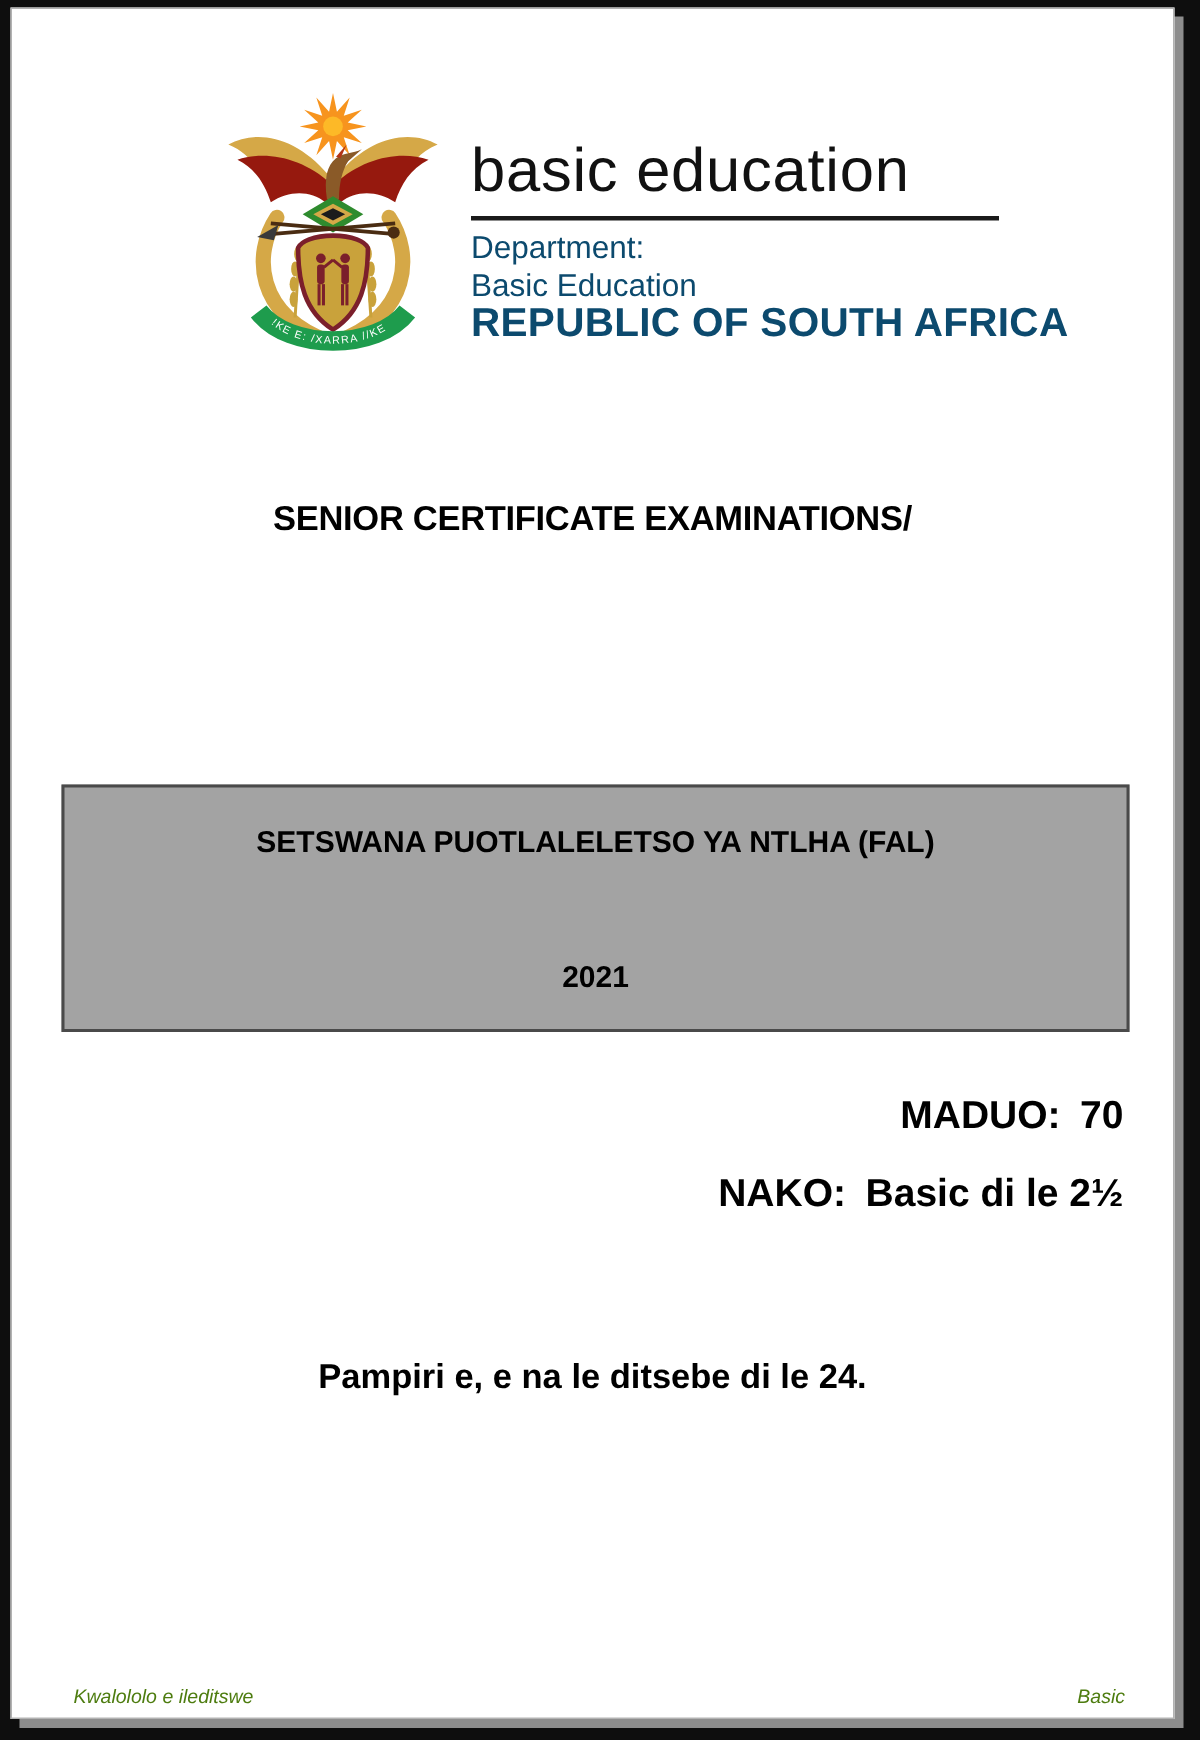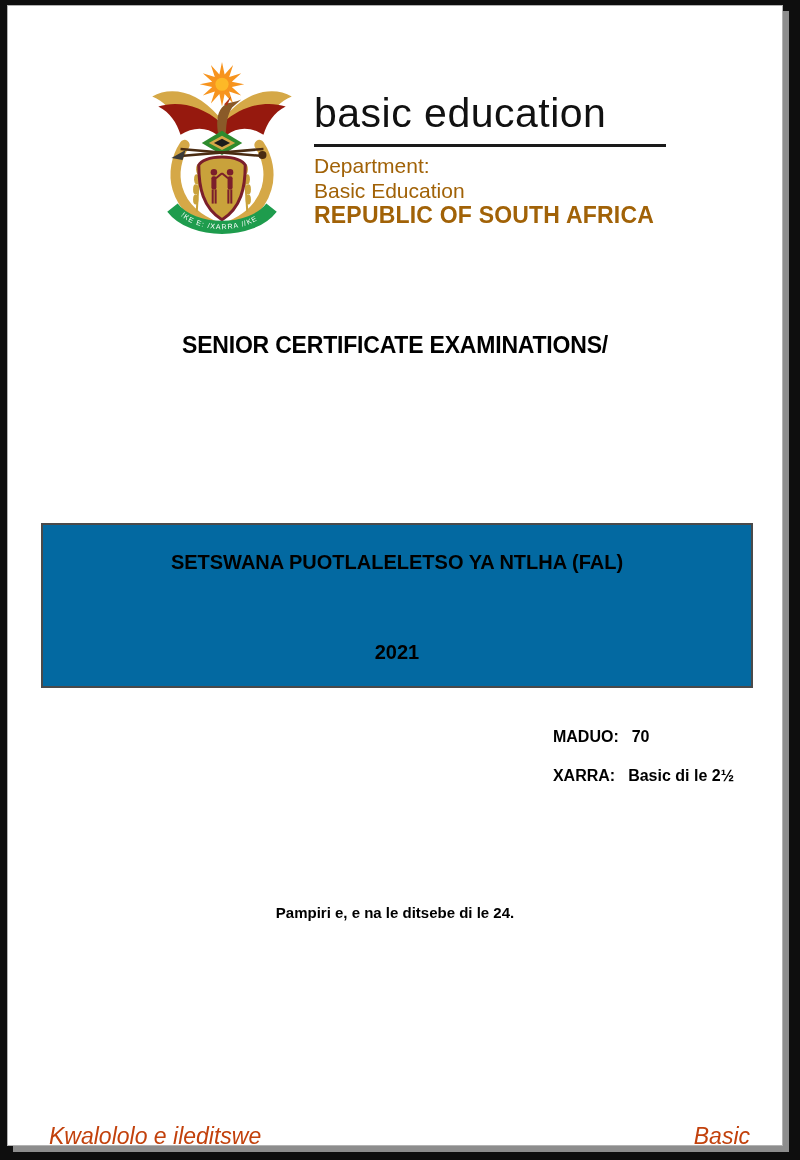--- a/index.html
+++ b/index.html
@@ -11,41 +11,41 @@
   }
   .sheet{
     position:absolute;top:5px;left:7px;width:776px;height:1141px;
     background:#ffffff;border:1px solid #b2b2b2;box-sizing:border-box;
     box-shadow:6px 6px 0 #8d8d8d;
   }
   
   .arms{position:absolute;left:138px;top:54px;width:152px;height:182px;}
   .wordmark{position:absolute;left:306px;top:84px;font-size:41px;line-height:46px;color:#111;letter-spacing:0.5px;}
   .rule{position:absolute;left:306px;top:138px;width:352px;height:3px;background:#1a1a1a;}
-  .dept{position:absolute;left:306px;top:147px;font-size:21px;line-height:25px;color:#a16207;}
-  .dept .republic{font-weight:bold;font-size:23px;letter-spacing:0.2px;}
+  .dept{position:absolute;left:306px;top:147px;font-size:21px;line-height:25px;color:#0c4a6e;}
+  .dept .republic{font-weight:bold;font-size:27px;letter-spacing:0.2px;}
   
   .examtitle{position:absolute;left:0;top:324px;width:100%;text-align:center;
     font-weight:bold;font-size:23px;line-height:31px;letter-spacing:-0.2px;}
   
   .subjectbox{
     position:absolute;left:33px;top:517px;width:712px;height:165px;
     border:2px solid #4a4a4a;box-sizing:border-box;
     display:flex;flex-direction:column;justify-content:space-between;align-items:center;
     padding:26px 8px 22px;font-weight:bold;font-size:20px;text-align:center;
   }
   
-  .info{position:absolute;right:48px;top:722px;text-align:left;font-weight:bold;font-size:16px;}
+  .info{position:absolute;right:33px;top:722px;text-align:right;font-weight:bold;font-size:26px;}
   .info-line{margin-bottom:21px;}
   .info .val{margin-left:13px;}
   
-  .pagesnote{position:absolute;left:0;top:898px;width:100%;text-align:center;font-weight:bold;font-size:15px;}
+  .pagesnote{position:absolute;left:0;top:898px;width:100%;text-align:center;font-weight:bold;font-size:23px;}
   
   .pagefooter{position:absolute;left:41px;right:32px;top:1117px;
-    display:flex;justify-content:space-between;font-style:italic;font-size:23px;color:#c2410c;}
+    display:flex;justify-content:space-between;font-style:italic;font-size:13px;color:#4d7c0f;}
 </style>
 </head>
 <body>
 
 <div class="sheet">
 
   <svg class="arms" viewBox="0 0 150 180" xmlns="http://www.w3.org/2000/svg">
 
     <polygon points="75,2 77.6,14.3 86,4.9 82.1,16.9 94,13 84.7,21.4 97,24 84.7,26.6 94,35 82.1,31.1 86,43 77.6,33.7 75,46 72.4,33.7 64,43 67.9,31.1 56,35 65.3,26.6 53,24 65.3,21.4 56,13 67.9,16.9 64,4.9 72.4,14.3" fill="#F7941E"></polygon>
     <circle cx="75" cy="24" r="6.5" fill="#FDB927"></circle>
@@ -116,31 +116,31 @@
   <div class="dept">
     <div>Department:</div>
     <div>Basic Education</div>
     <div class="republic">REPUBLIC OF SOUTH AFRICA</div>
   </div>
 
   <div class="examtitle">
     <div>SENIOR CERTIFICATE EXAMINATIONS/</div>
   </div>
 
-  <div class="subjectbox" style="background-color: #0369a1;">
+  <div class="subjectbox" style="background-color: #a3a3a3;">
     <div>SETSWANA PUOTLALELETSO YA NTLHA (FAL)</div>
     <div>2021</div>
   </div>
 
   <div class="info">
     <div class="info-line">
       <span>MADUO:</span><span class="val">70</span>
     </div>
     <div class="info-line">
-      <span>XARRA:</span><span class="val">Basic di le 2½</span>
+      <span>NAKO:</span><span class="val">Basic di le 2½</span>
     </div>
   </div>
 
   <div class="pagesnote">Pampiri e, e na le ditsebe di le 24.</div>
 
   <div class="pagefooter">
     <span>Kwalololo e ileditswe</span>
     <span>Basic</span>
   </div>
 

